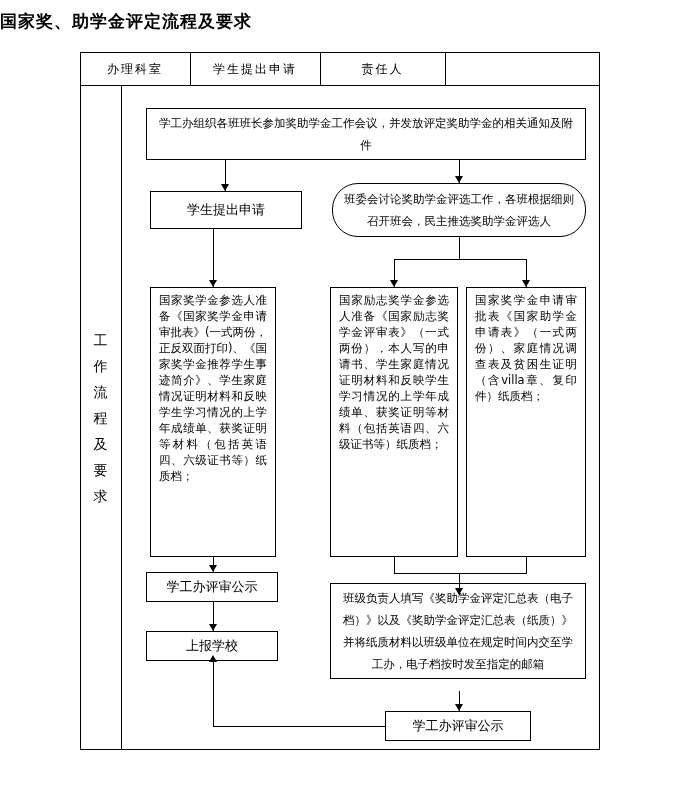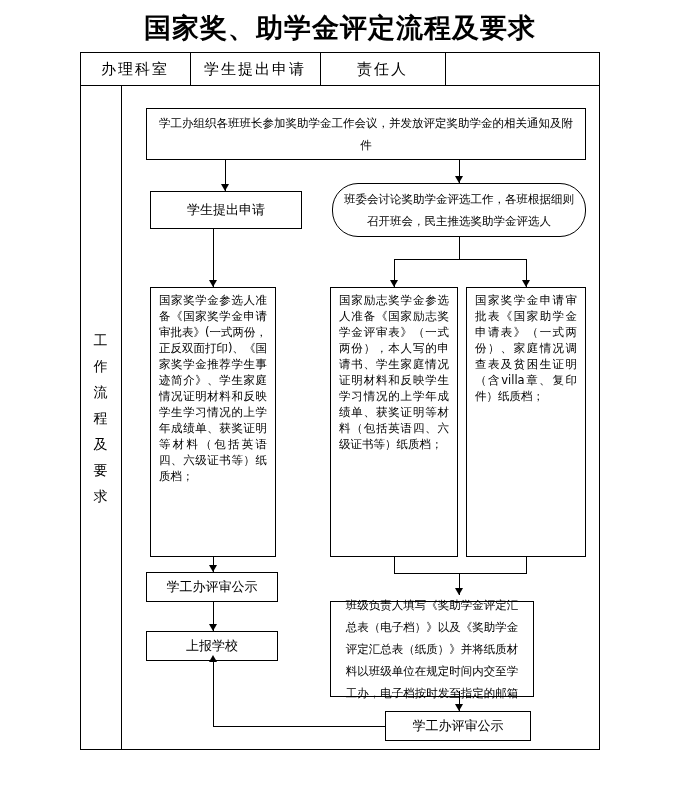--- a/index.html
+++ b/index.html
@@ -2,31 +2,31 @@
 <html><head>
 <meta charset="utf-8">
 <style>
   html,body{margin:0;padding:0;}
   body{
     width:680px;height:800px;background:#ffffff;
     font-family:"DejaVu Sans","Liberation Sans",sans-serif;
     color:#000;position:relative;overflow:hidden;
   }
   #title{
-    position:absolute;left:0;top:10px;width:680px;text-align:center;
-    font-size:27px;font-weight:bold;letter-spacing:1px;
+    position:absolute;left:0;top:10px;width:680px;
+    font-size:17px;font-weight:bold;letter-spacing:1px;
   }
   #frame{
     position:absolute;left:80px;top:52px;width:520px;height:698px;
     border:1px solid #000;box-sizing:border-box;
   }
   
   .hdr-line{position:absolute;background:#000;}
   .hdr-cell{
-    position:absolute;font-size:15px;display:flex;align-items:center;
+    position:absolute;font-size:12px;display:flex;align-items:center;
     justify-content:center;letter-spacing:2px;
   }
   
   #leftcol{
     position:absolute;left:81px;top:86px;width:40px;height:664px;
     display:flex;align-items:center;justify-content:center;
   }
   #leftcol .vtext{
     font-size:14px;line-height:26px;text-align:center;letter-spacing:1px;
   }
@@ -72,21 +72,21 @@
 <div class="box" style="left:150px;top:287px;width:126px;height:270px;">国家奖学金参选人准备《国家奖学金申请审批表》(一式两份，正反双面打印)、《国家奖学金推荐学生事迹简介》、学生家庭情况证明材料和反映学生学习情况的上学年成绩单、获奖证明等材料（包括英语四、六级证书等）纸质档；</div>
 
 <div class="box" style="left:330px;top:287px;width:128px;height:270px;">国家励志奖学金参选人准备《国家励志奖学金评审表》（一式两份），本人写的申请书、学生家庭情况证明材料和反映学生学习情况的上学年成绩单、获奖证明等材料（包括英语四、六级证书等）纸质档；</div>
 
 <div class="box" style="left:466px;top:287px;width:120px;height:270px;">国家奖学金申请审批表《国家助学金申请表》（一式两份）、家庭情况调查表及贫困生证明（含villa章、复印件）纸质档；</div>
 
 <div class="box center" style="left:146px;top:572px;width:132px;height:30px;font-size:13px;">学工办评审公示</div>
 
 <div class="box center" style="left:146px;top:631px;width:132px;height:30px;font-size:13px;">上报学校</div>
 
-<div class="box center" style="left:330px;top:601px;width:204px;height:96px;line-height:22px;padding:6px 10px;">班级负责人填写《奖助学金评定汇总表（电子档）》以及《奖助学金评定汇总表（纸质）》并将纸质材料以班级单位在规定时间内交至学工办，电子档按时发至指定的邮箱</div>
+<div class="box center" style="left:330px;top:583px;width:256px;height:96px;line-height:22px;padding:6px 10px;">班级负责人填写《奖助学金评定汇总表（电子档）》以及《奖助学金评定汇总表（纸质）》并将纸质材料以班级单位在规定时间内交至学工办，电子档按时发至指定的邮箱</div>
 
 <div class="box center" style="left:385px;top:711px;width:146px;height:30px;font-size:13px;">学工办评审公示</div>
 
 <div class="ln" style="left:225px;top:160px;width:1px;height:31px;"></div>
 <div class="arrow down" style="left:221px;top:184px;"></div>
 
 <div class="ln" style="left:459px;top:160px;width:1px;height:23px;"></div>
 <div class="arrow down" style="left:455px;top:176px;"></div>
 
 <div class="ln" style="left:213px;top:229px;width:1px;height:58px;"></div>

